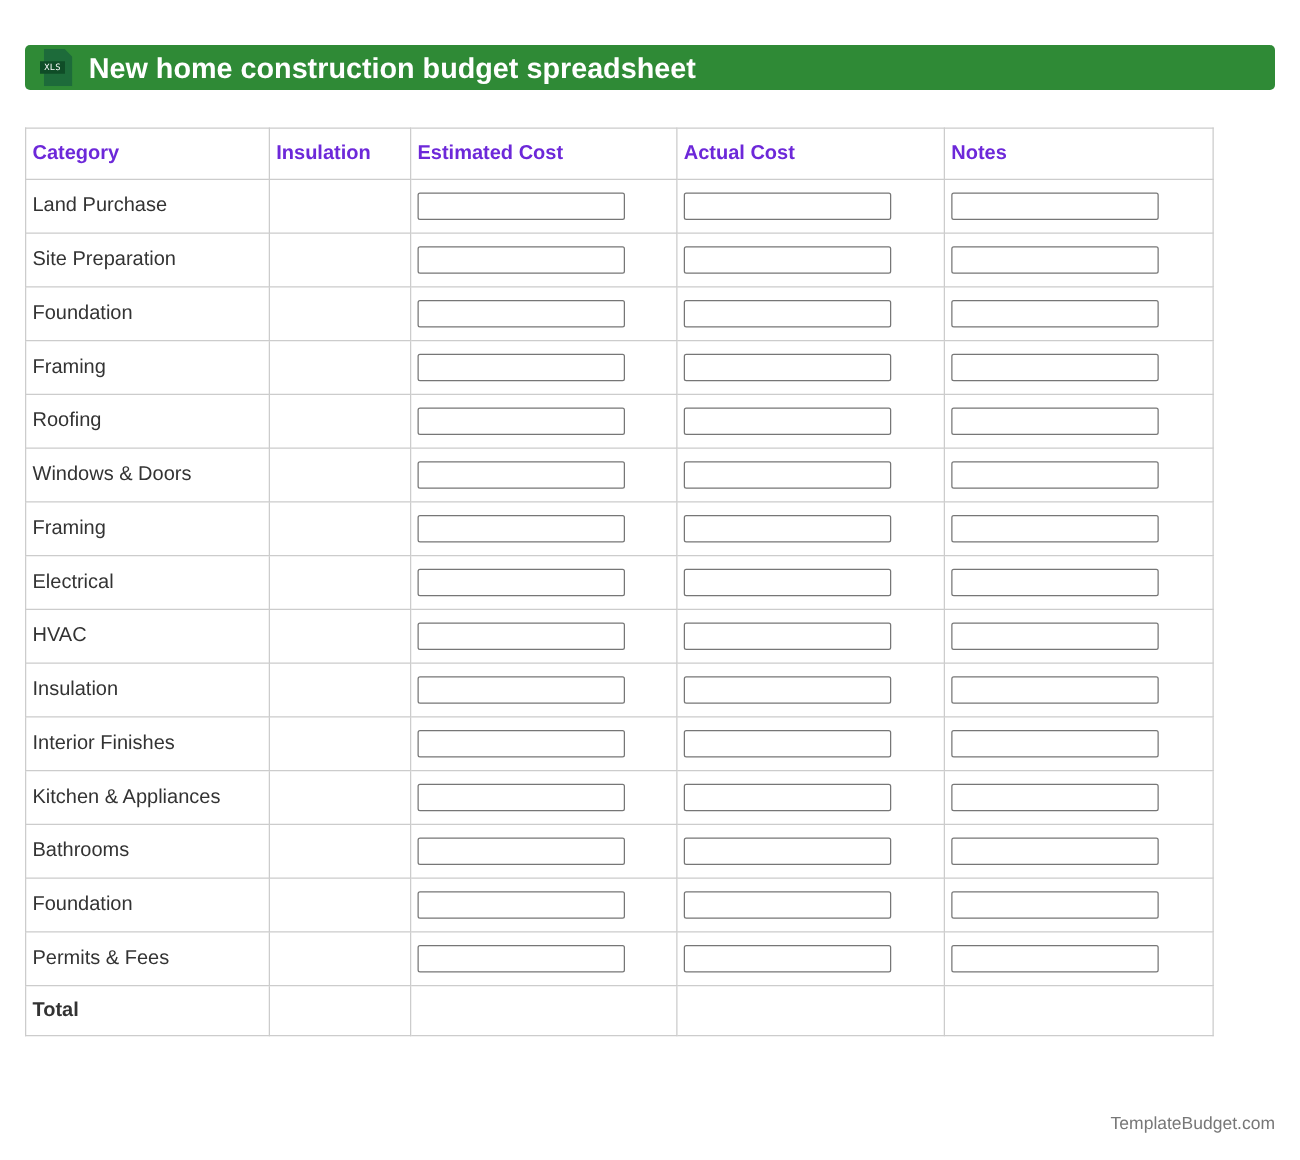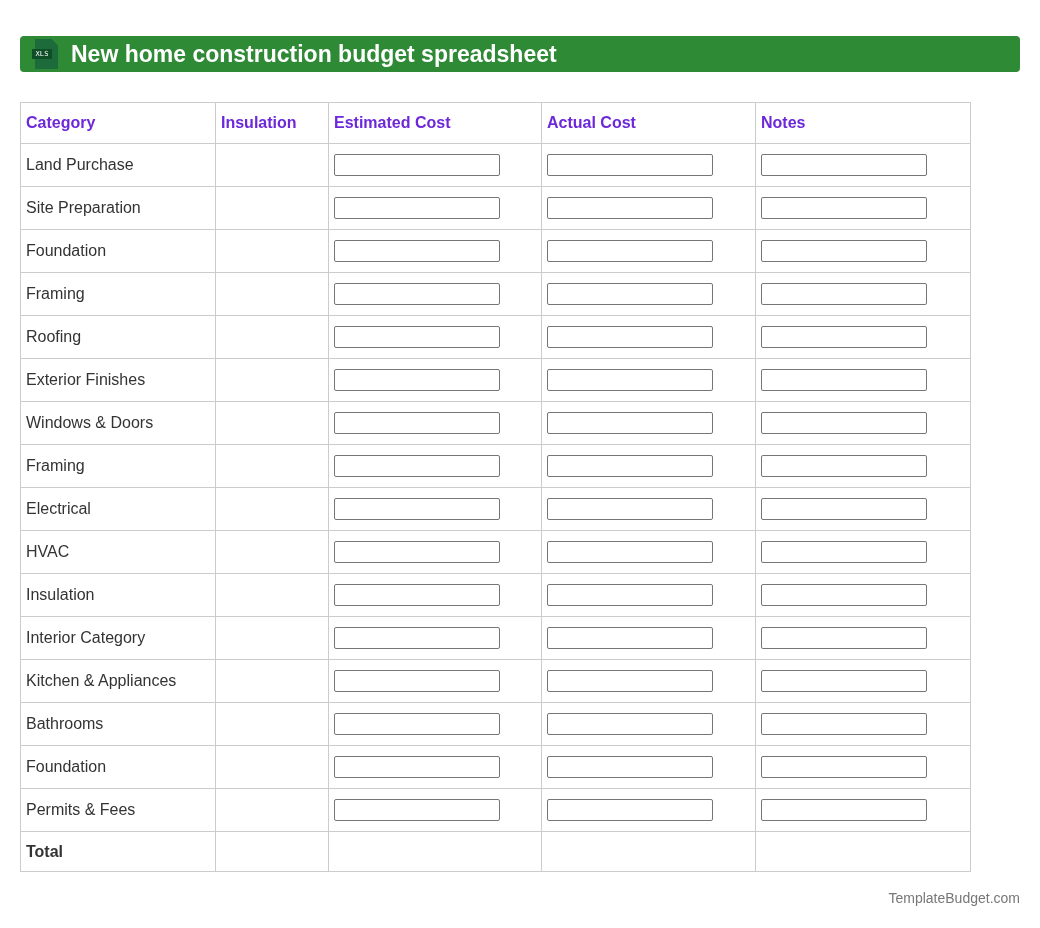--- a/index.html
+++ b/index.html
@@ -142,33 +142,20 @@
           <input type="text" class="cell-input" value="" style="">
         </td>
         <td>
           <input type="text" class="cell-input" value="" style="">
         </td>
         <td>
           <input type="text" class="cell-input" value="" style="">
         </td>
       </tr>
       <tr>
-        <td>Exterior Finishes</td>
-        <td></td>
-        <td>
-          <input type="text" class="cell-input" value="" style="">
-        </td>
-        <td>
-          <input type="text" class="cell-input" value="" style="">
-        </td>
-        <td>
-          <input type="text" class="cell-input" value="" style="">
-        </td>
-      </tr>
-      <tr>
         <td>Windows &amp; Doors</td>
         <td></td>
         <td>
           <input type="text" class="cell-input" value="" style="">
         </td>
         <td>
           <input type="text" class="cell-input" value="" style="">
         </td>
         <td>
           <input type="text" class="cell-input" value="" style="">
@@ -220,21 +207,21 @@
           <input type="text" class="cell-input" value="" style="">
         </td>
         <td>
           <input type="text" class="cell-input" value="" style="">
         </td>
         <td>
           <input type="text" class="cell-input" value="" style="">
         </td>
       </tr>
       <tr>
-        <td>Interior Category</td>
+        <td>Interior Finishes</td>
         <td></td>
         <td>
           <input type="text" class="cell-input" value="" style="">
         </td>
         <td>
           <input type="text" class="cell-input" value="" style="">
         </td>
         <td>
           <input type="text" class="cell-input" value="" style="">
         </td>

